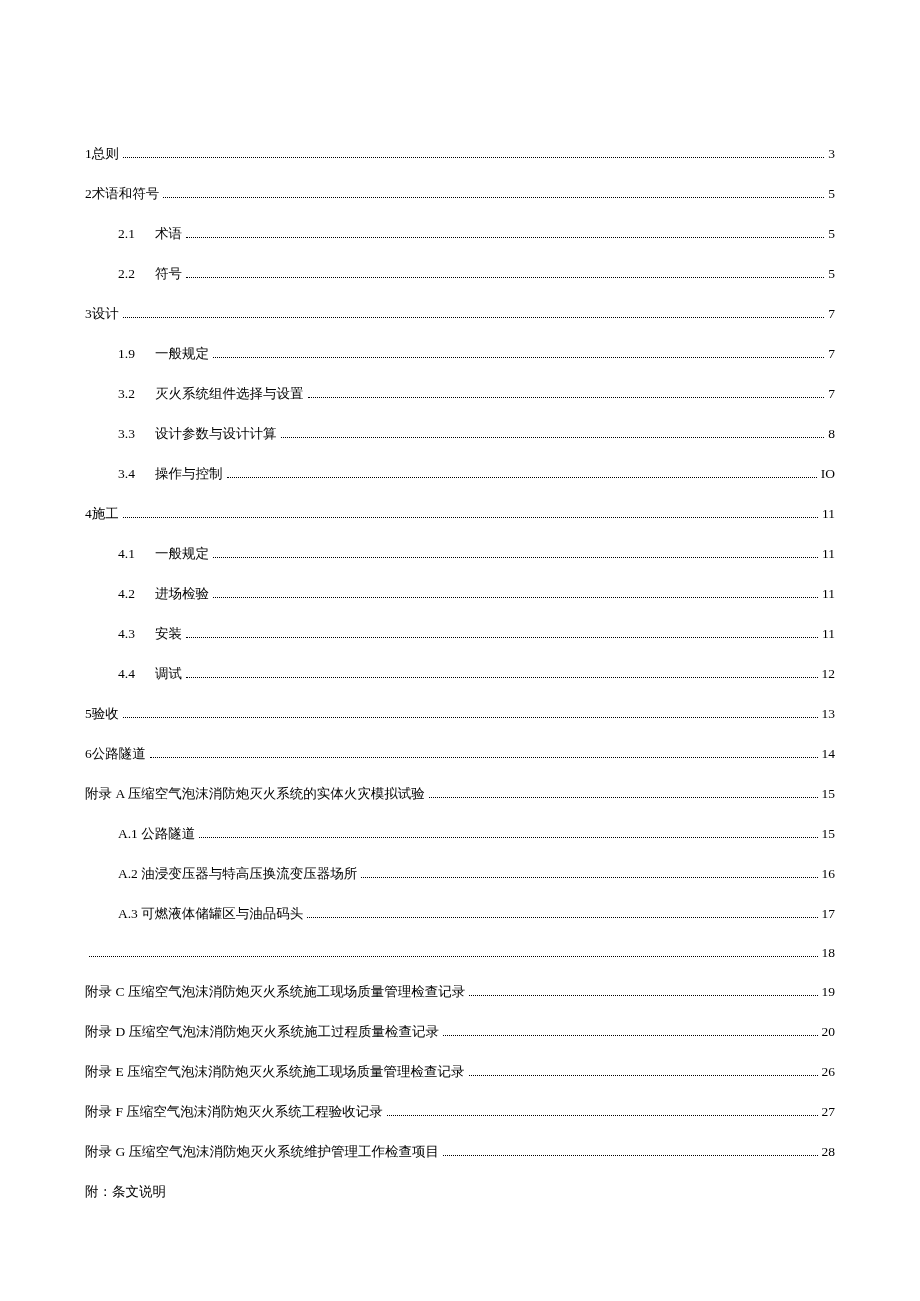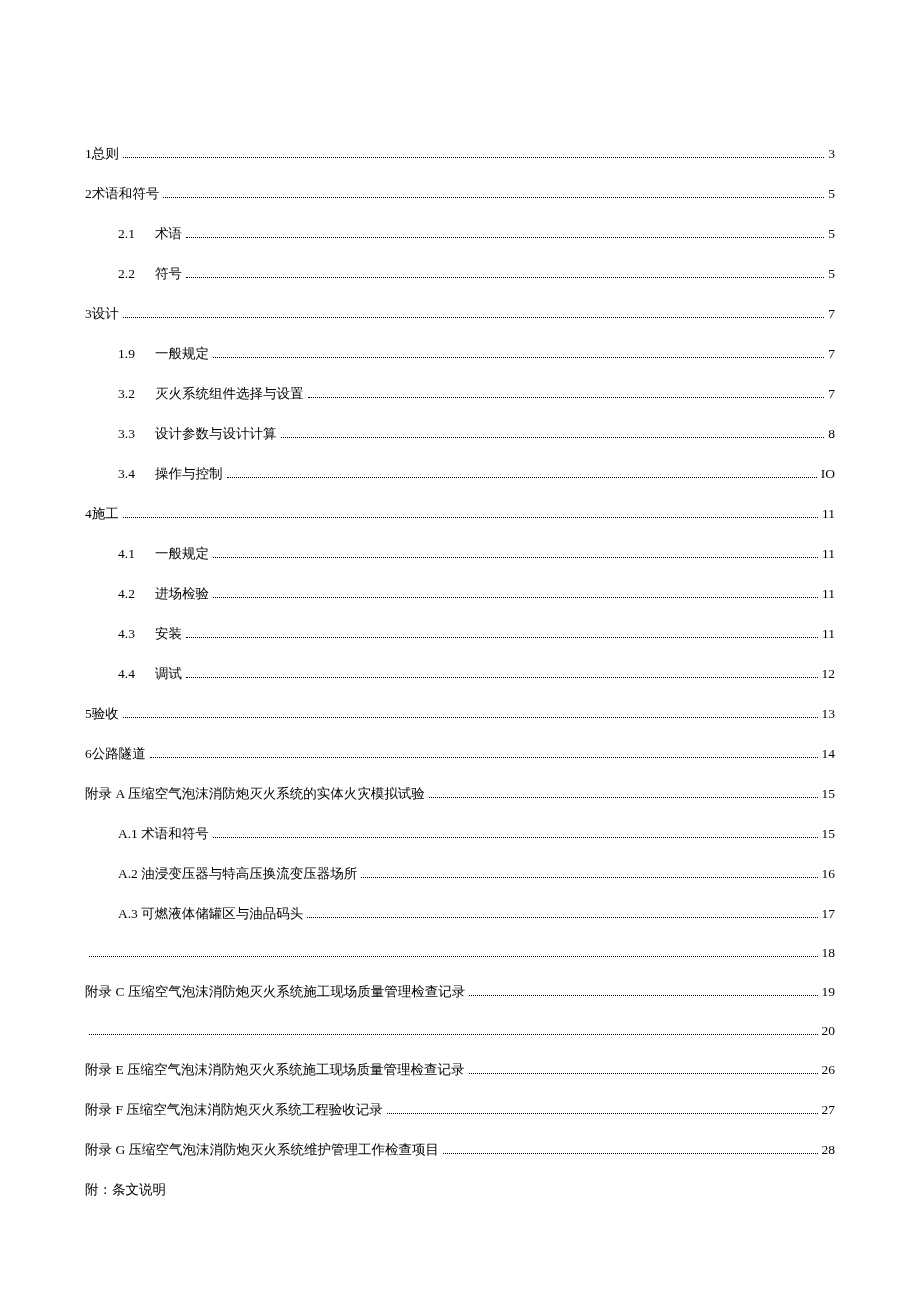--- a/index.html
+++ b/index.html
@@ -150,21 +150,21 @@
       <span class="toc-label">公路隧道</span>
       <span class="leader"></span>
       <span class="toc-page">14</span>
     </li>
     <li class="toc-item level-1">
       <span class="toc-label">附录 A 压缩空气泡沫消防炮灭火系统的实体火灾模拟试验</span>
       <span class="leader"></span>
       <span class="toc-page">15</span>
     </li>
     <li class="toc-item level-2">
-      <span class="toc-label">A.1 术语和符号</span>
+      <span class="toc-label">A.1 公路隧道</span>
       <span class="leader"></span>
       <span class="toc-page">15</span>
     </li>
     <li class="toc-item level-2">
       <span class="toc-label">A.2 油浸变压器与特高压换流变压器场所</span>
       <span class="leader"></span>
       <span class="toc-page">16</span>
     </li>
     <li class="toc-item level-2">
       <span class="toc-label">A.3 可燃液体储罐区与油品码头</span>
@@ -174,20 +174,21 @@
     <li class="toc-item level-1">
       <span class="leader"></span>
       <span class="toc-page">18</span>
     </li>
     <li class="toc-item level-1">
       <span class="toc-label">附录 C 压缩空气泡沫消防炮灭火系统施工现场质量管理检查记录</span>
       <span class="leader"></span>
       <span class="toc-page">19</span>
     </li>
     <li class="toc-item level-1">
+      <span class="toc-label">附录 D 压缩空气泡沫消防炮灭火系统施工过程质量检查记录</span>
       <span class="leader"></span>
       <span class="toc-page">20</span>
     </li>
     <li class="toc-item level-1">
       <span class="toc-label">附录 E 压缩空气泡沫消防炮灭火系统施工现场质量管理检查记录</span>
       <span class="leader"></span>
       <span class="toc-page">26</span>
     </li>
     <li class="toc-item level-1">
       <span class="toc-label">附录 F 压缩空气泡沫消防炮灭火系统工程验收记录</span>

